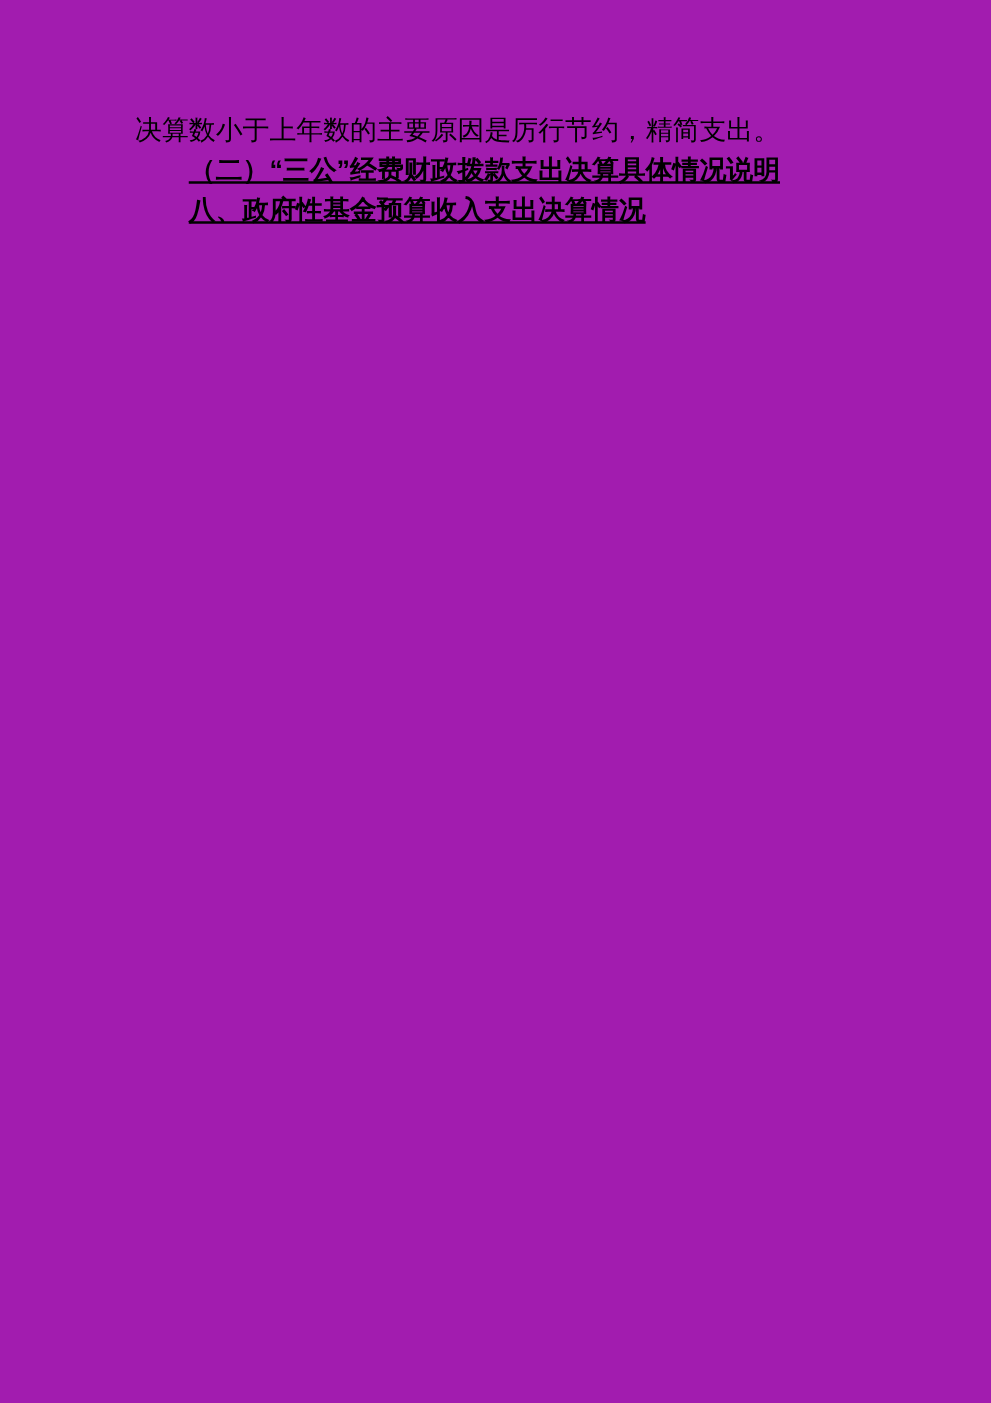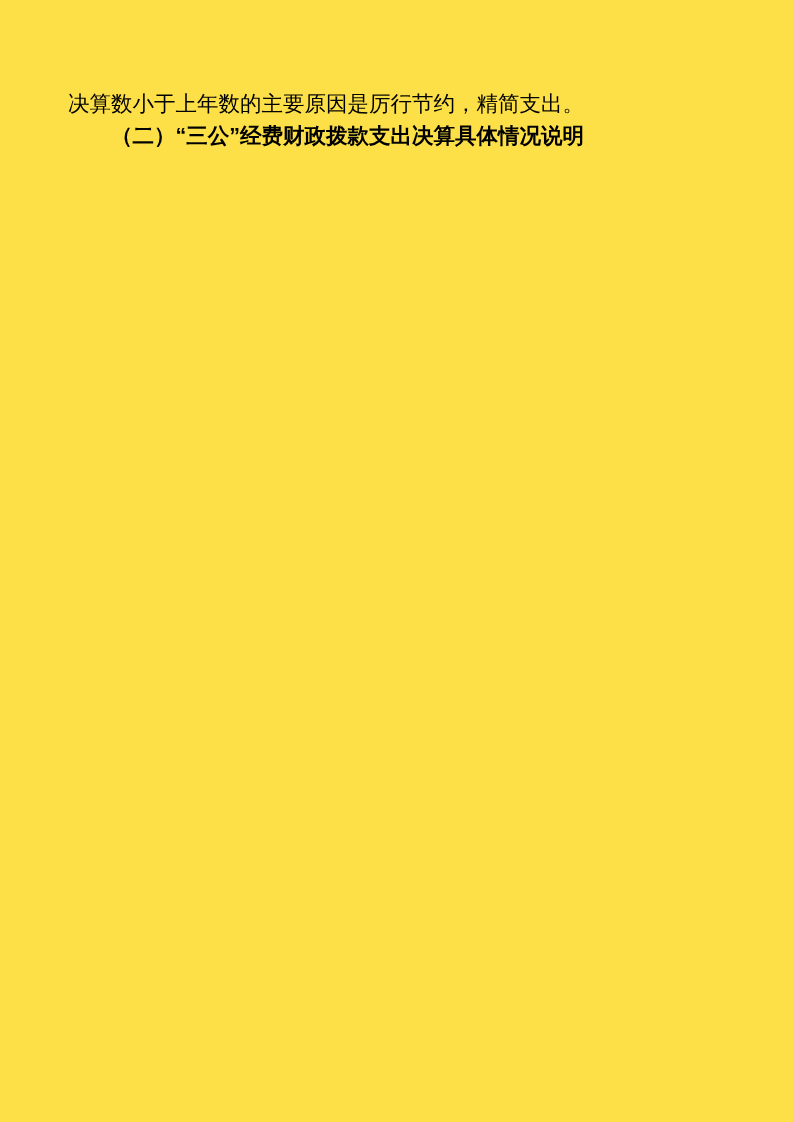--- a/index.html
+++ b/index.html
@@ -6,52 +6,54 @@
   html, body {
     margin: 0;
     padding: 0;
     background: #ffffff;
   }
   .page {
     position: relative;
     width: 793px;
     height: 1122px;
     margin: 0 auto;
-    background: #fde047;
+    background: #a21caf;
     box-sizing: border-box;
-    padding: 88px 28px 0 68px;
+    padding: 88px 28px 0 108px;
     overflow: hidden;
     color: #000000;
   }
   .block {
     margin: 0;
     font-family: "Liberation Serif", "DejaVu Serif", serif;
     font-size: 21.5px;
     line-height: 32.2px;
     text-align: justify;
     text-justify: inter-character;
     color: #000000;
     word-break: break-all;
   }
   .indent {
     text-indent: 2em;
+    text-decoration: underline;
   }
   .heading {
     font-family: "Liberation Sans", "DejaVu Sans", sans-serif;
     font-weight: bold;
     text-align: left;
   }
 </style>
 </head>
 <body>
 
 <div class="page">
   <p class="block">决算数小于上年数的主要原因是厉行节约，精简支出。</p>
 
   <p class="block heading indent">（二）“三公”经费财政拨款支出决算具体情况说明</p>
 
 
 
 
 
 
+  <p class="block heading indent">八、政府性基金预算收入支出决算情况</p>
 
 </div>
 
 </body></html>

